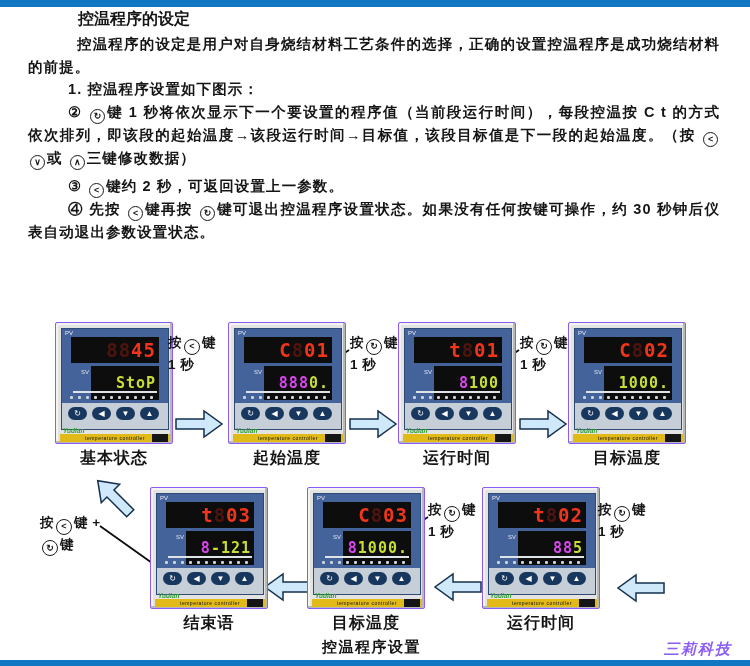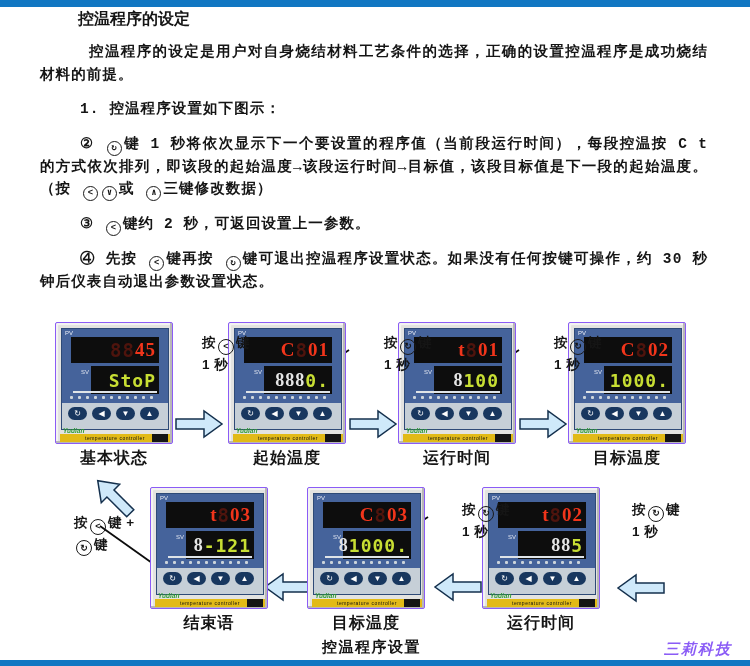--- a/index.html
+++ b/index.html
@@ -2,54 +2,54 @@
 <html><head>
 <meta charset="utf-8">
 <style>
   html,body{margin:0;padding:0;background:#888;}
   .page{position:relative;width:750px;height:666px;background:#ffffff;overflow:hidden;
         font-family:"Liberation Sans",sans-serif;color:#151515;}
   .topbar{position:absolute;left:0;top:0;width:750px;height:7px;background:#1177c2;}
   .bottombar{position:absolute;left:0;top:660px;width:750px;height:6px;background:#1177c2;}
   .content{position:absolute;left:0;top:7px;width:750px;padding:2px 30px 0 28px;box-sizing:border-box;}
   .doc-title{margin:0 0 4px 50px;font-size:16px;font-weight:bold;line-height:20px;}
-  .para{margin:12px;font-size:14.5px;font-weight:600;line-height:22.5px;letter-spacing:1.1px;text-align:justify;font-family:Liberation Mono, monospace;}
+  .para{margin:0;font-size:14.5px;font-weight:600;line-height:22.5px;letter-spacing:1.1px;text-align:justify;}
   .i2{text-indent:49px;}
   .i1{text-indent:40px;}
   .mt{margin-top:5px;}
   .key{display:inline-flex;align-items:center;justify-content:center;width:13px;height:13px;
        border:1.3px solid #1a1a1a;border-radius:50%;font-size:9px;font-weight:bold;line-height:1;
        vertical-align:-2px;margin:0 2px;letter-spacing:0;text-indent:0;}
   
   .ctrl{position:absolute;width:118px;height:122px;}
   .bezel{position:absolute;left:0;top:0;right:0;bottom:0;background:#e3e3e1;border:1px solid #8b5cf6;
          border-radius:2px;box-shadow:inset -2px -2px 0 #b8b8b6,inset 2px 2px 0 #f3f3f1;}
   .panel{position:absolute;left:5px;top:5px;width:106px;height:100px;background:#45639b;border:1px solid #2e4a77;}
   .pvlabel{position:absolute;left:3px;top:1px;font-size:6px;color:#e8ecf5;}
   .pvdisp{position:absolute;left:9px;top:8px;width:88px;height:26px;background:#0d0d0d;display:flex;
           align-items:center;justify-content:flex-end;padding-right:3px;box-sizing:border-box;
           font-family:"DejaVu Sans Mono",monospace;font-weight:bold;font-size:19px;letter-spacing:1px;}
   .svlabel{position:absolute;left:19px;top:40px;font-size:6px;color:#dde2ee;}
-  .svdisp{position:absolute;left:29px;top:37px;width:68px;height:28px;background:#0d0d0d;display:flex;
+  .svdisp{position:absolute;left:29px;top:37px;width:68px;height:34px;background:#0d0d0d;display:flex;
           align-items:center;justify-content:flex-end;padding-right:3px;box-sizing:border-box;
-          font-family:"DejaVu Sans Mono",monospace;font-weight:bold;font-size:18px;letter-spacing:1px;}
-  .lit-r{color:#f1351b;font-family:Liberation Serif, serif;} .gho-r{color:#4e140d;} .lit-g{color:#c8de33;} .gho-g{color:#e5e5e5;font-family:Liberation Serif, serif;}
+          font-family:"DejaVu Sans Mono",monospace;font-weight:bold;font-size:15px;letter-spacing:1px;}
+  .lit-r{color:#f1351b;} .gho-r{color:#4e140d;} .lit-g{color:#c8de33;} .gho-g{color:#d946ef;}
   .scale{position:absolute;left:11px;top:62px;width:84px;border-top:2px solid #dfe4e8;}
   .leds{position:absolute;left:8px;top:67px;display:flex;gap:5px;}
   .leds i{width:3px;height:3px;background:#ccd4db;border-radius:1px;}
   .lower{position:absolute;left:0;top:74px;width:106px;height:26px;background:#c6cfd7;}
   .btns{display:flex;gap:5px;padding:4px 0 0 6px;}
   .btn{width:19px;height:13px;background:#18375f;border-radius:7px;color:#fff;font-size:8px;
        line-height:13px;text-align:center;}
   .brand{position:absolute;left:7px;top:104px;font-style:italic;font-weight:bold;font-size:6.5px;color:#2f9b35;}
   .stripe{position:absolute;left:4px;top:111px;width:110px;height:8px;background:#e2ba17;font-size:5px;
           line-height:8px;text-align:center;color:#111;overflow:hidden;letter-spacing:.5px;}
   .stripe-end{position:absolute;right:4px;top:111px;width:16px;height:8px;background:#151515;}
   .cap{position:absolute;width:120px;text-align:center;font-size:16px;font-weight:bold;letter-spacing:1px;}
-  .note{position:absolute;font-size:13.5px;font-weight:bold;line-height:19px;letter-spacing:.5px;white-space:nowrap;padding-left:34px;}
+  .note{position:absolute;font-size:13.5px;font-weight:bold;line-height:19px;letter-spacing:.5px;white-space:nowrap;}
   .note .key{width:14px;height:14px;}
   .figcap{position:absolute;left:322px;top:638px;font-size:15px;font-weight:bold;letter-spacing:1.5px;}
   .watermark{position:absolute;left:664px;top:640px;font-size:15px;font-weight:bold;font-style:italic;
              color:#8b5cf6;letter-spacing:2px;}
   svg.overlay{position:absolute;left:0;top:0;pointer-events:none;}
 </style>
 </head>
 <body>
 
 <div class="page">

